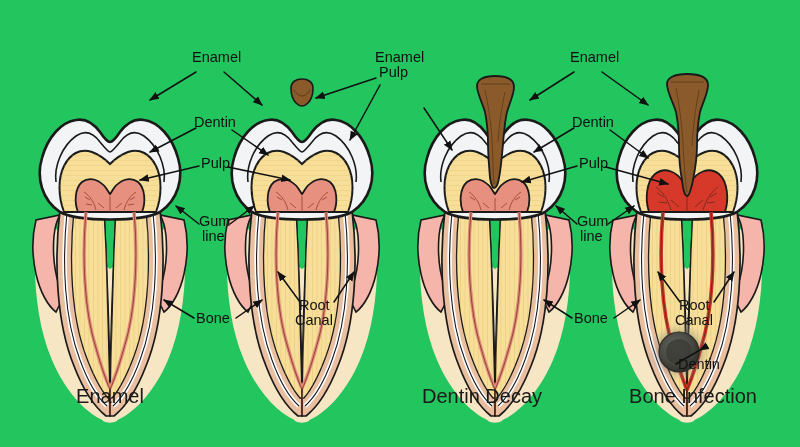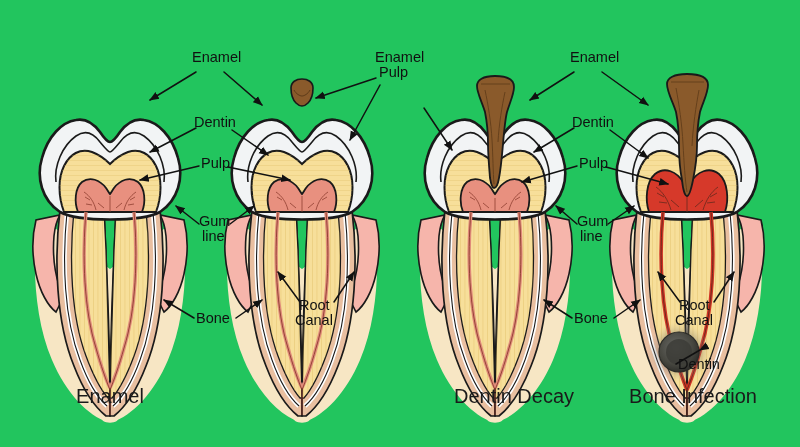--- a/index.html
+++ b/index.html
@@ -321,16 +321,16 @@
   <div class="lbl" style="left:572px;top:115px;">Dentin</div>
   <div class="lbl" style="left:579px;top:156px;">Pulp</div>
   <div class="lbl" style="left:577px;top:214px;">Gum</div>
   <div class="lbl" style="left:580px;top:229px;">line</div>
   <div class="lbl" style="left:574px;top:311px;">Bone</div>
   <div class="lbl" style="left:679px;top:298px;">Root</div>
   <div class="lbl" style="left:675px;top:313px;">Canal</div>
   <div class="lbl" style="left:678px;top:357px;">Dentin</div>
 
   <div class="cap" style="left:40px;top:385px;width:140px;">Enamel</div>
-  <div class="cap" style="left:434px;top:385px;width:160px;">Dentin Decay</div>
+  <div class="cap" style="left:402px;top:385px;width:160px;">Dentin Decay</div>
   <div class="cap" style="left:608px;top:385px;width:170px;">Bone Infection</div>
 
 </div>
 
 </body></html>

